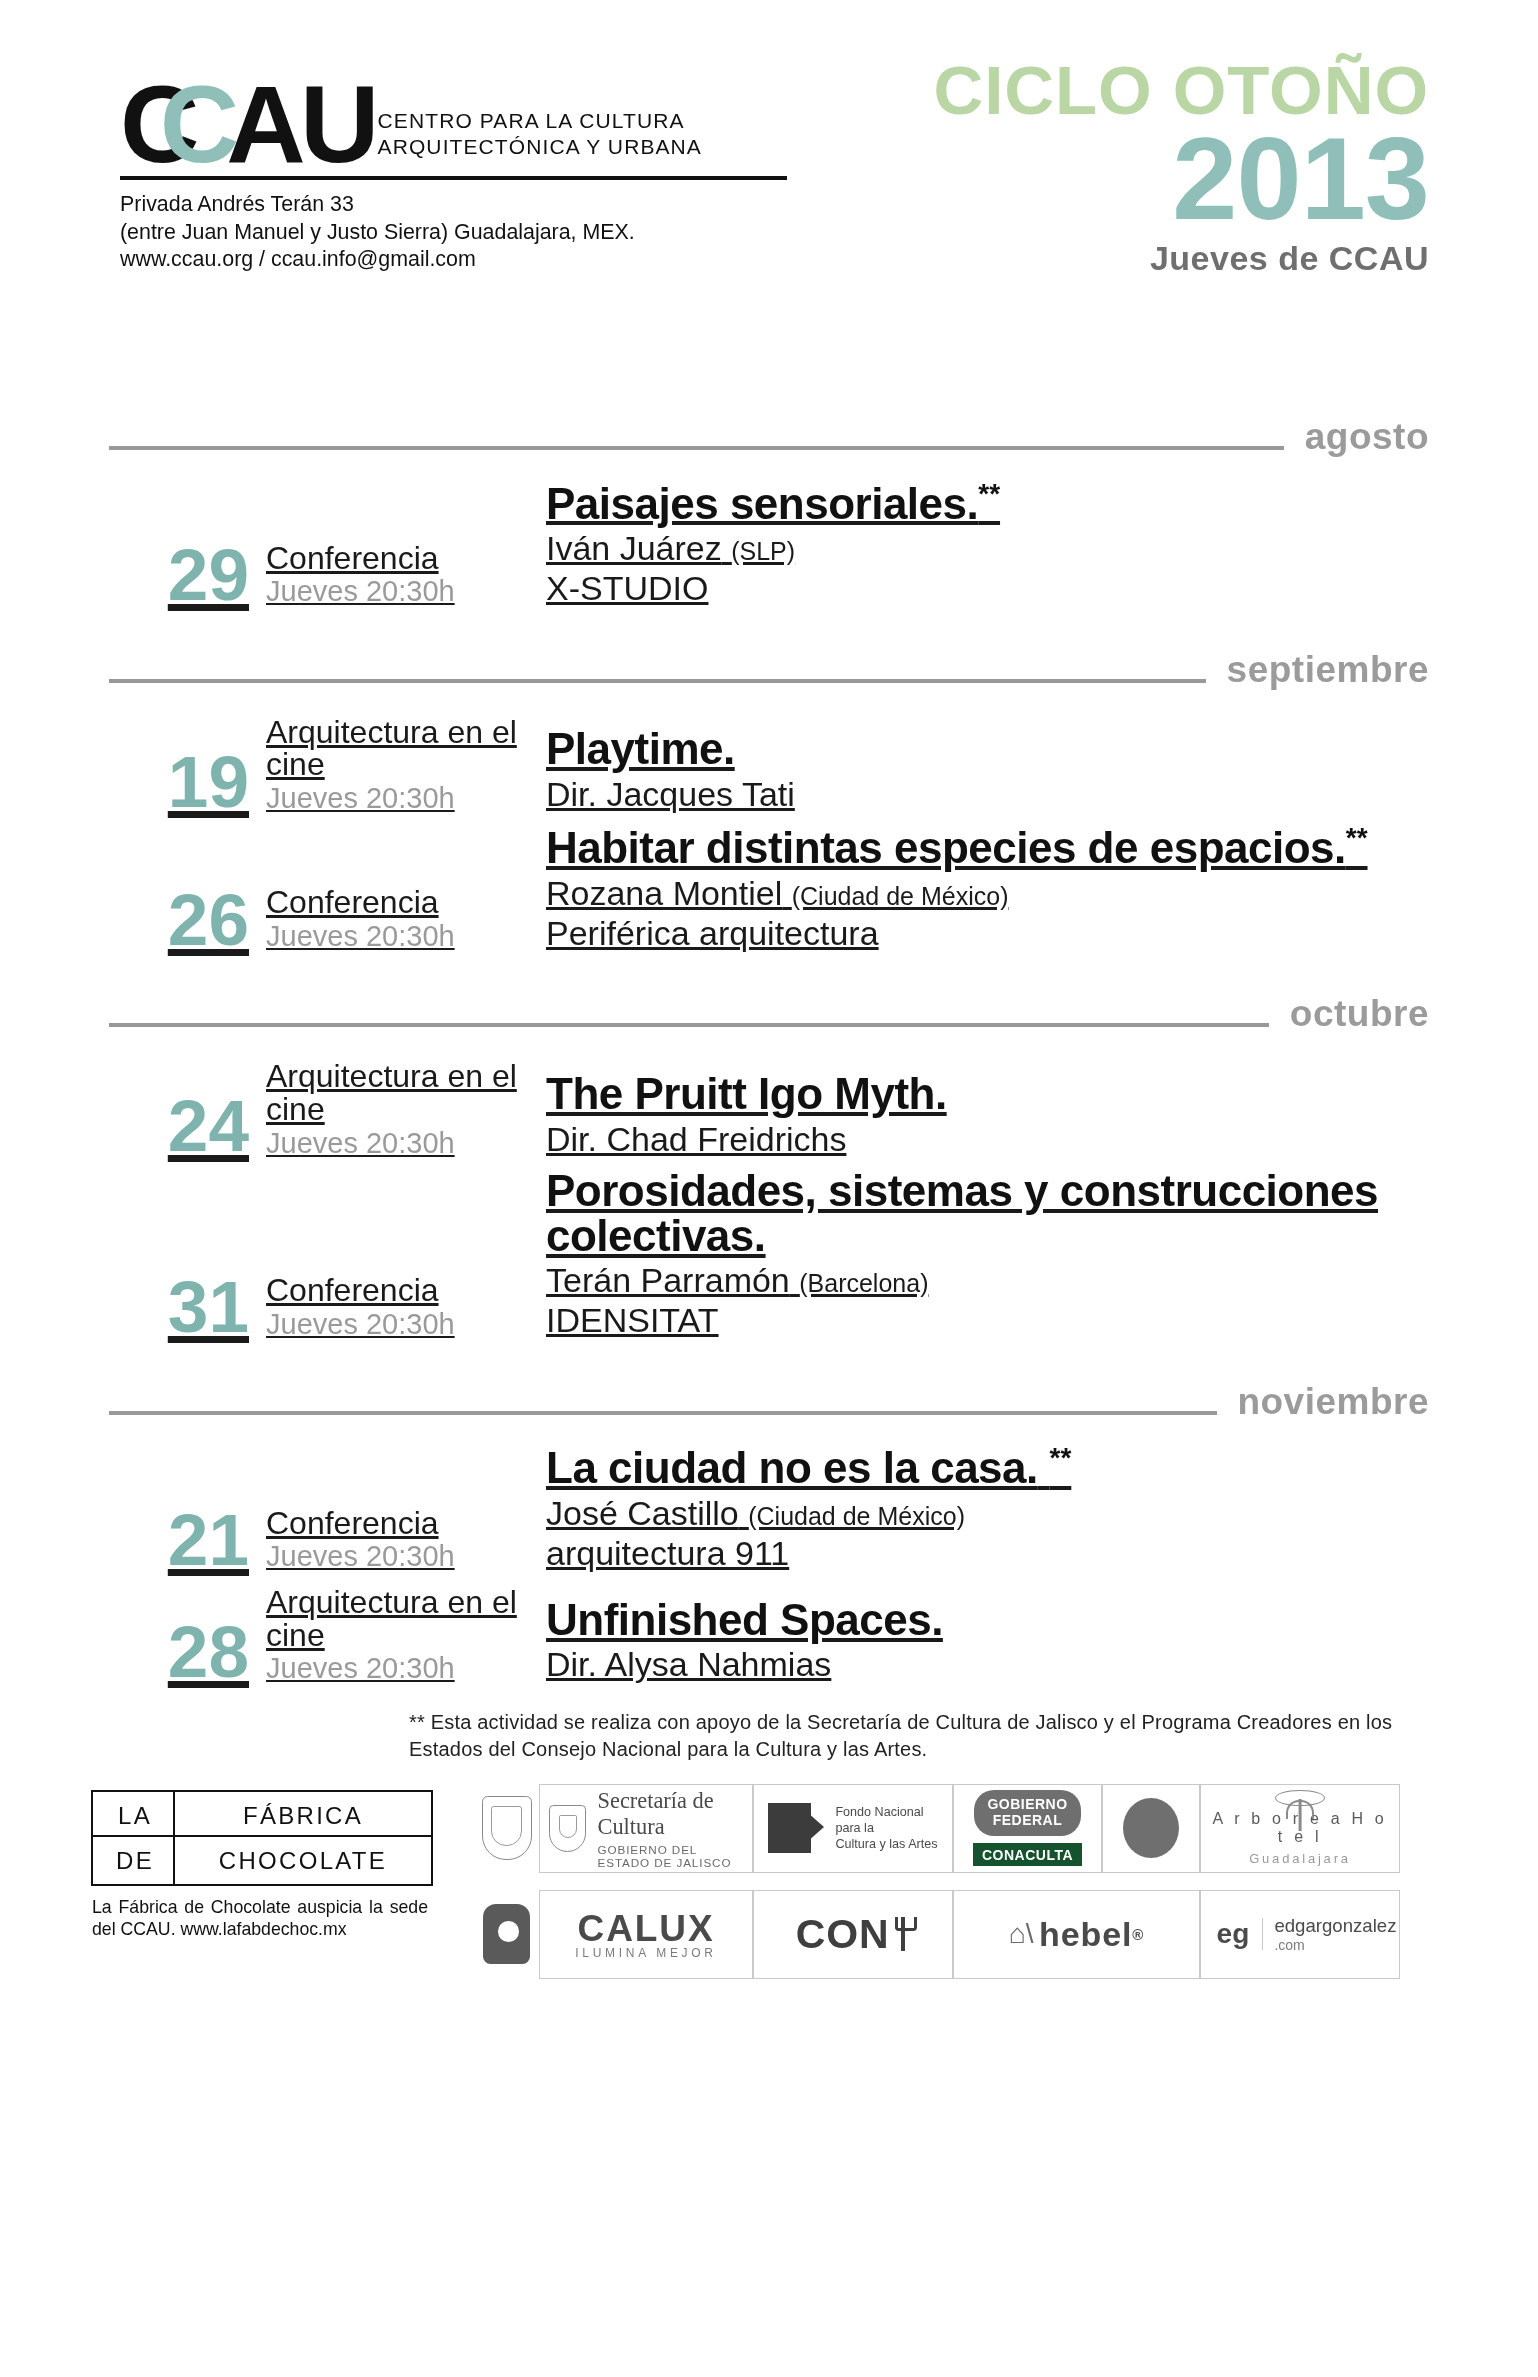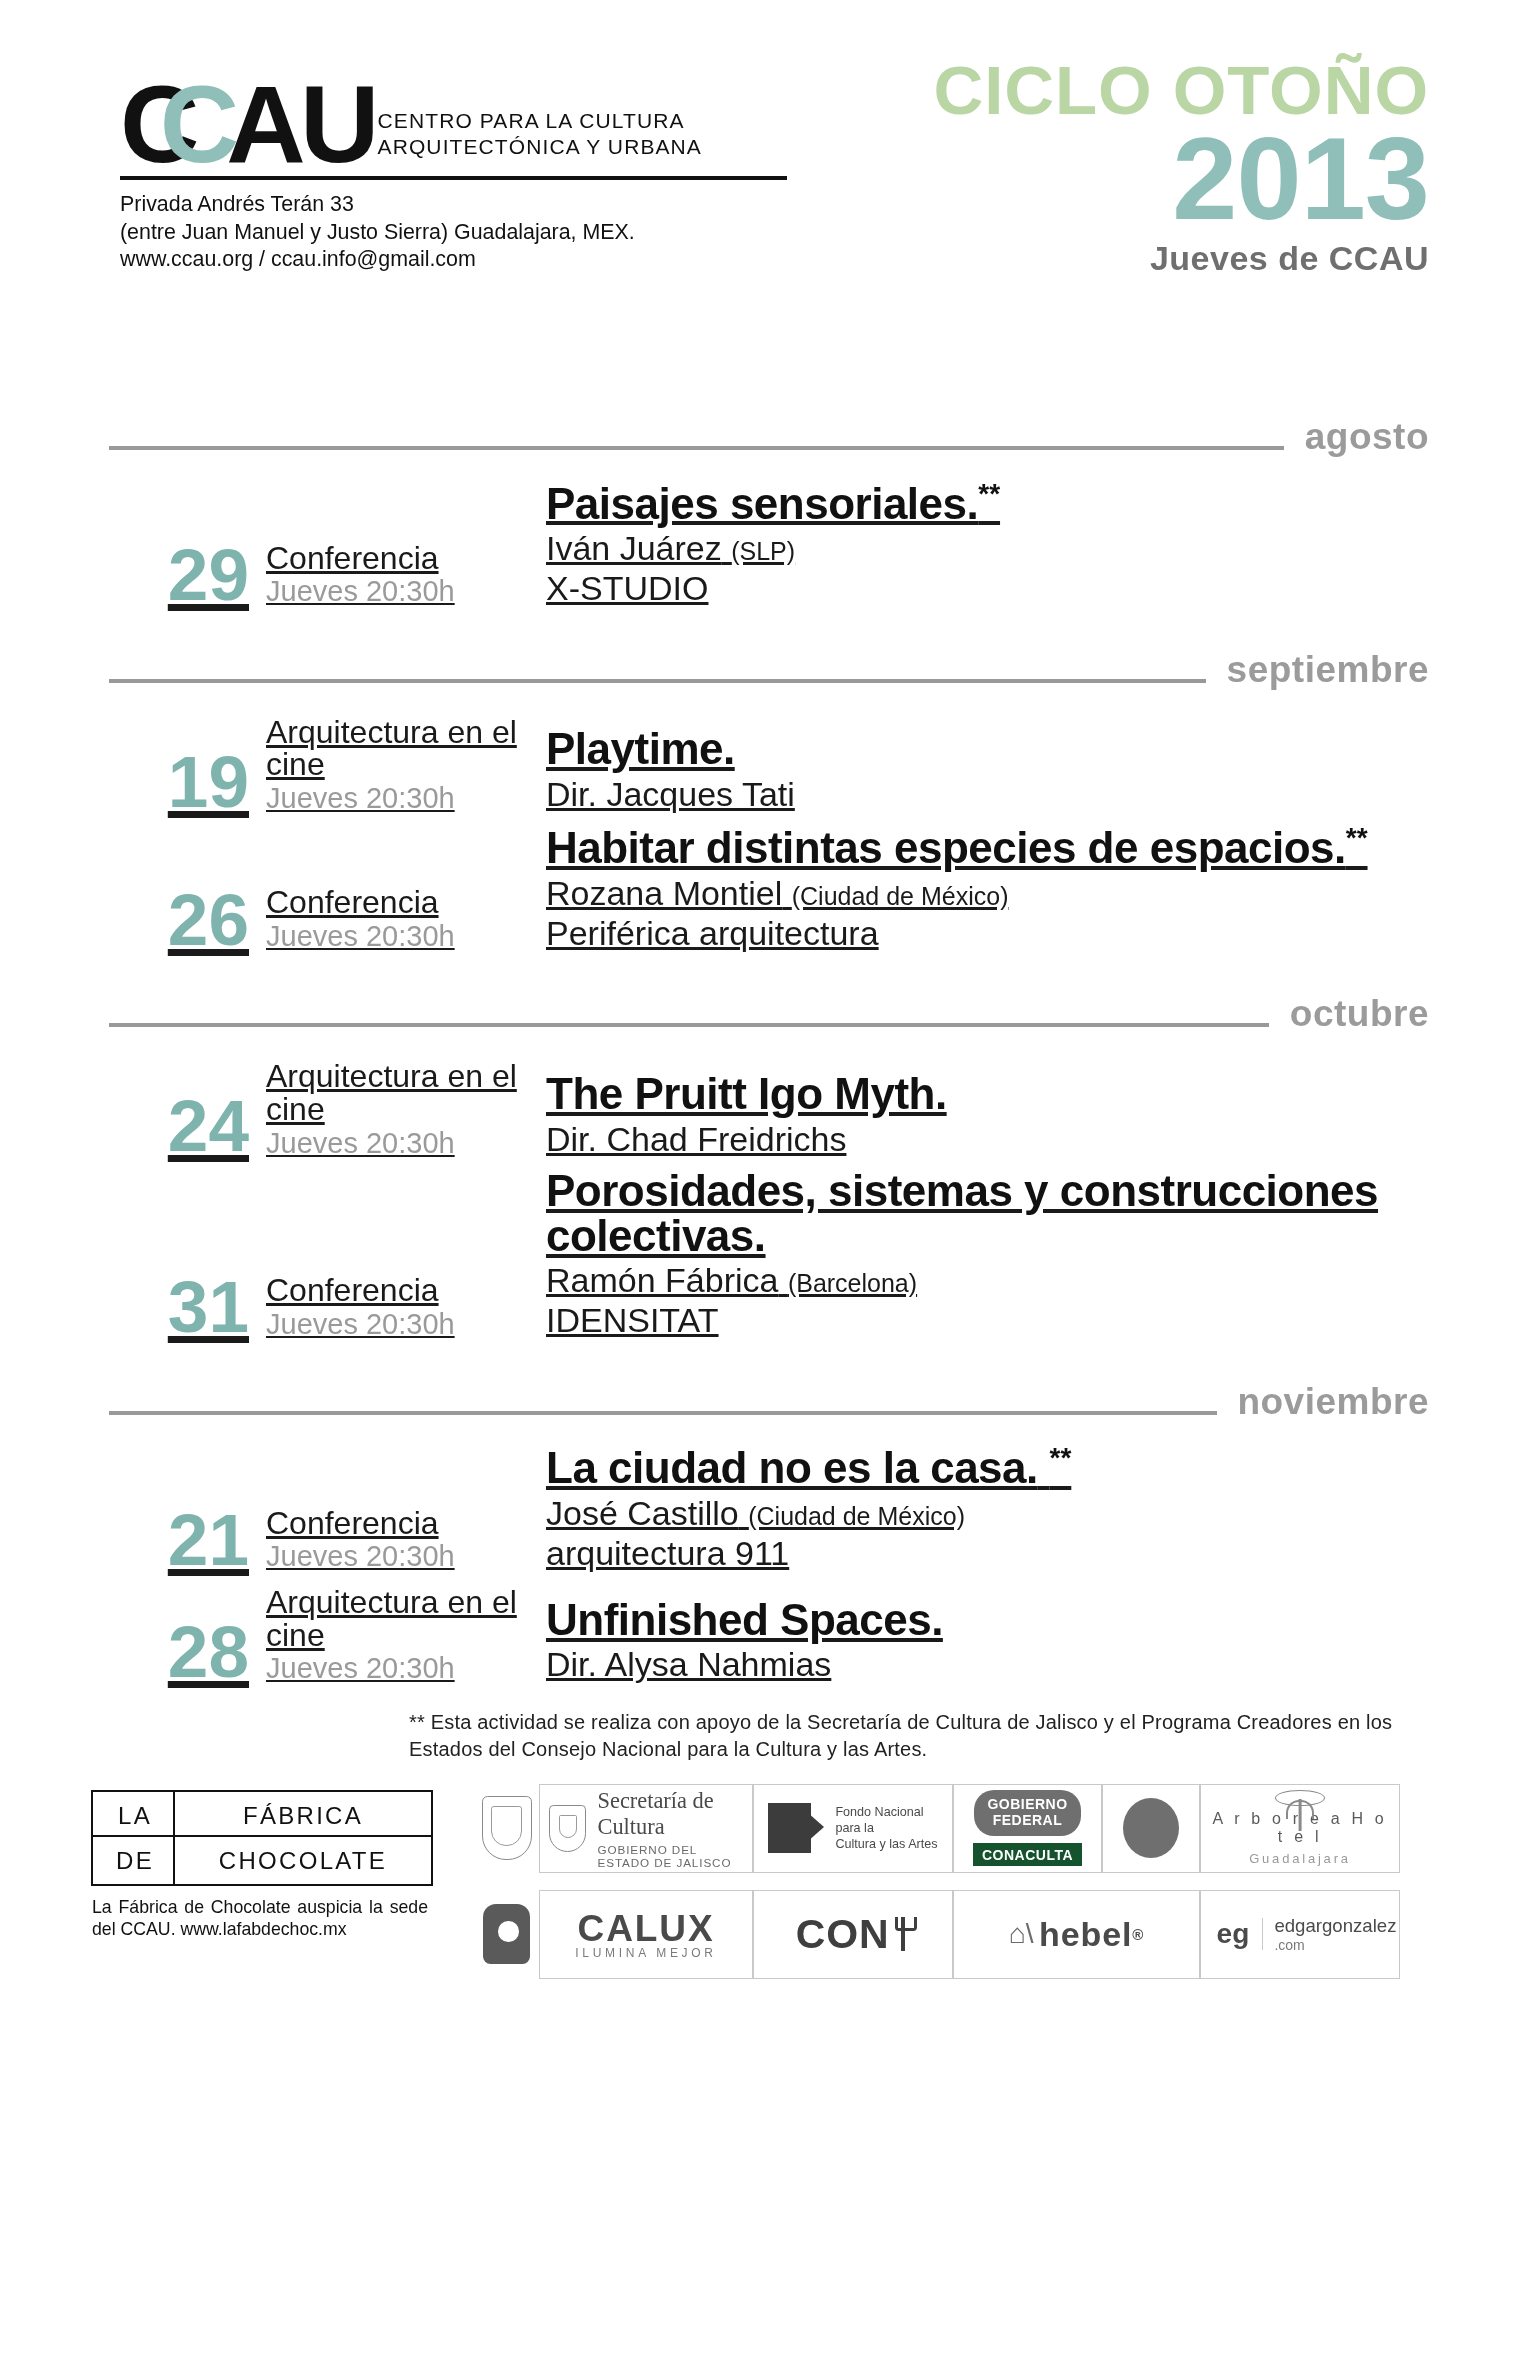--- a/index.html
+++ b/index.html
@@ -486,21 +486,21 @@
     </div>
 
     <div class="event">
       <div class="ev-day">31</div>
       <div class="ev-meta">
         <div class="ev-type">Conferencia</div>
         <div class="ev-time">Jueves 20:30h</div>
       </div>
       <div class="ev-body">
         <div class="ev-title">Porosidades, sistemas y construcciones colectivas.</div>
-        <div class="ev-speaker"><span>Ramón Fábrica</span> <span class="city">(Barcelona)</span></div>
+        <div class="ev-speaker"><span>Terán Parramón</span> <span class="city">(Barcelona)</span></div>
         <div class="ev-org">IDENSITAT</div>
       </div>
     </div>
 
     <div class="gap-lg"></div>
 
     <div class="month-head">
       <div class="month-rule"></div>
       <div class="month-name">noviembre</div>
     </div>

